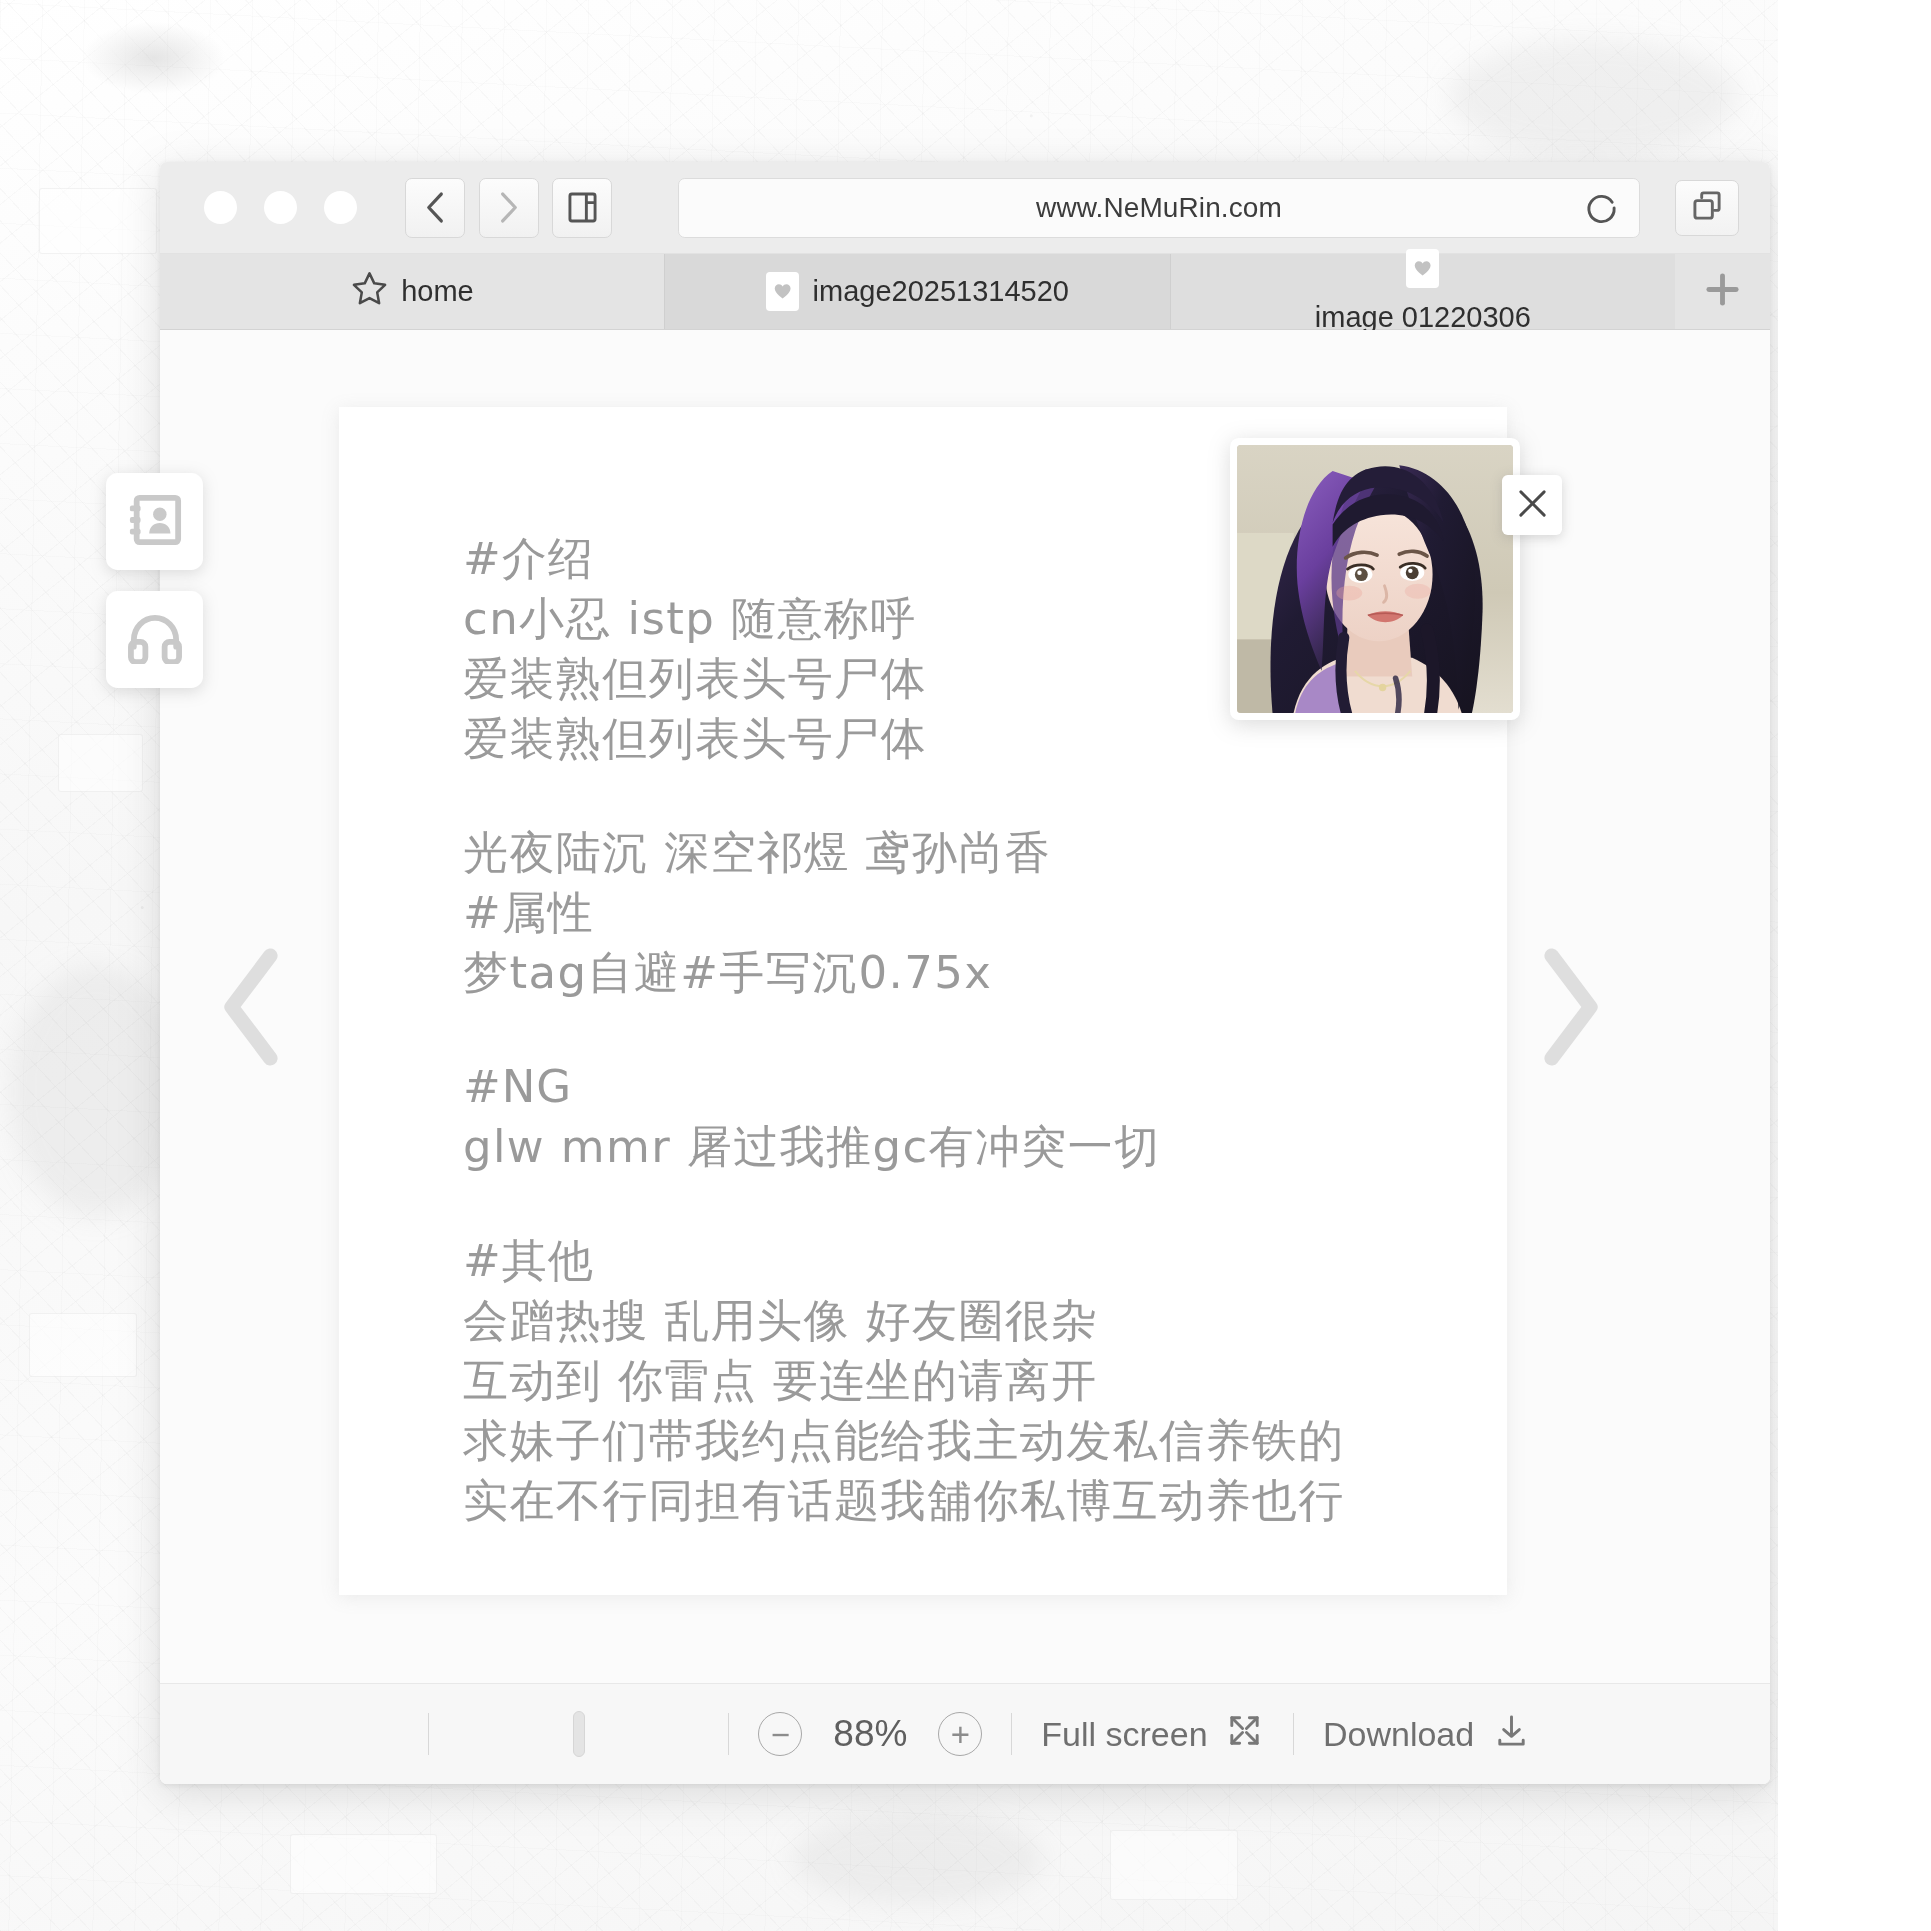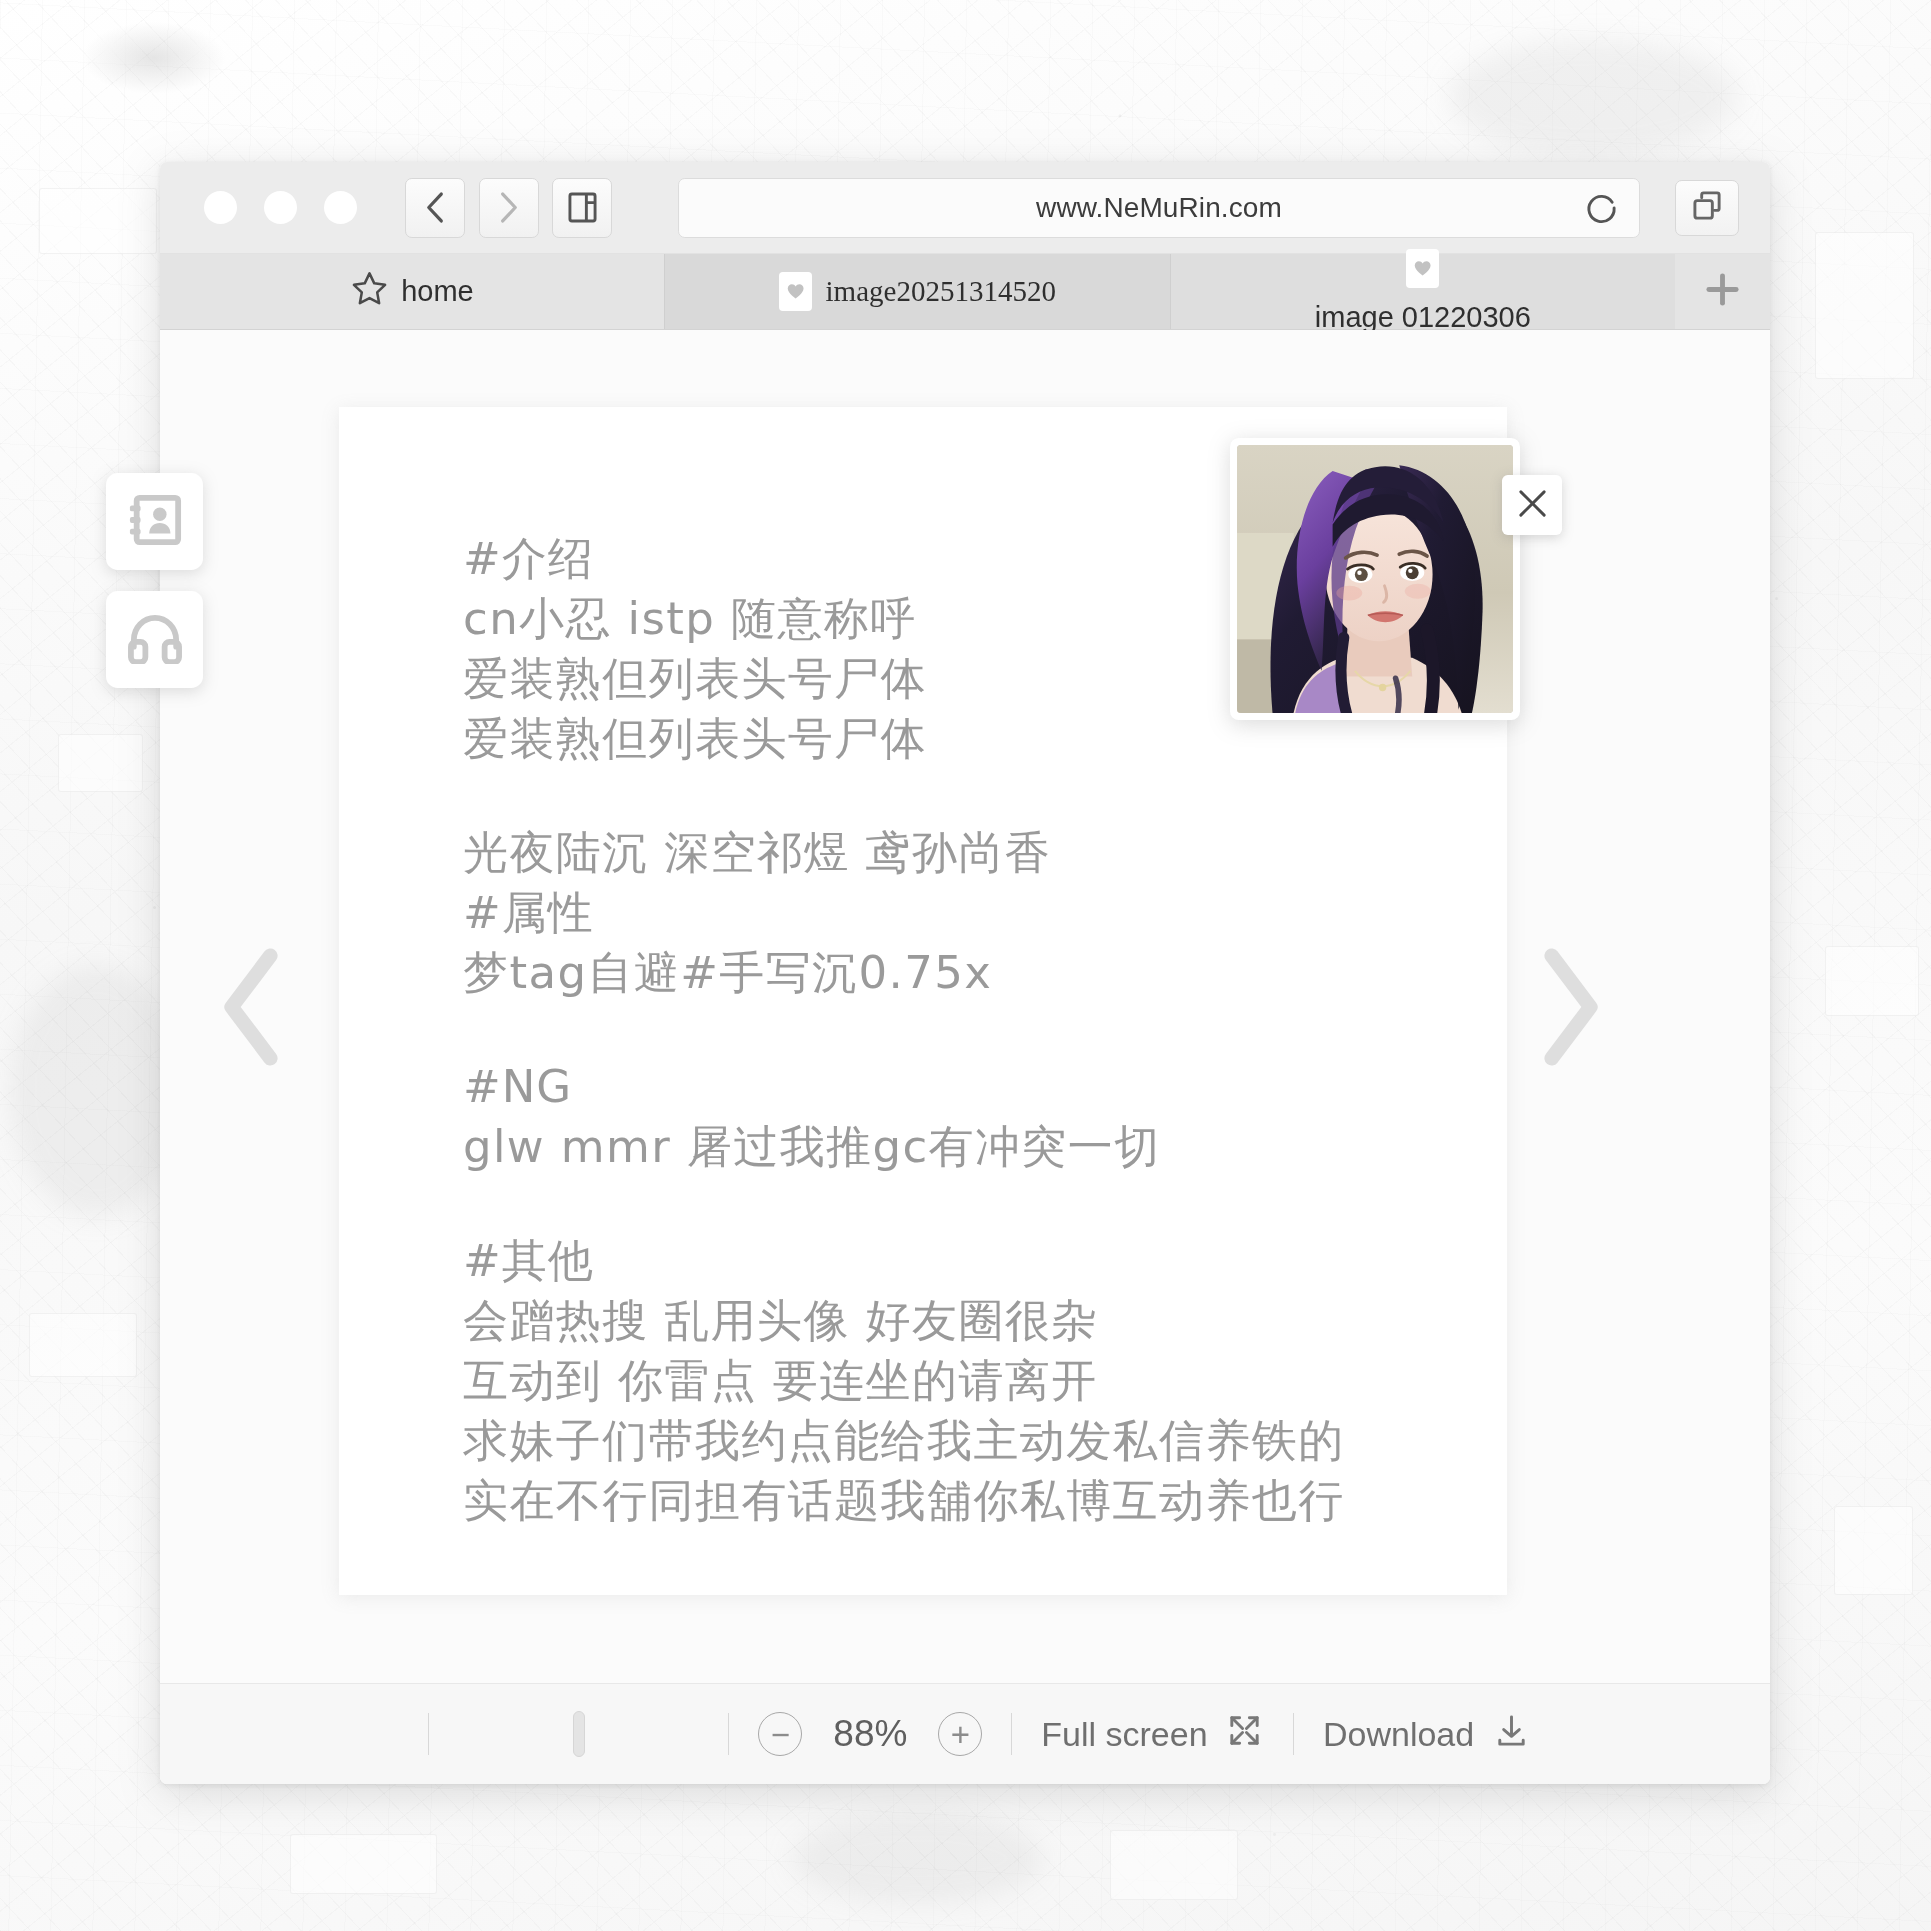--- a/index.html
+++ b/index.html
@@ -6,21 +6,21 @@
     margin: 0;
     padding: 0;
     width: 1931px;
     height: 1931px;
     overflow: hidden;
     font-family: "Liberation Sans", sans-serif;
   }
 
   #stage {
     position: relative;
-    width: 1931px;
+    width: 1778px;
     height: 1931px;
     background: #fbfbfb;
     overflow: hidden;
   }
 
   
   #bg-texture {
     position: absolute;
     inset: 0;
     background-color: #fafafa;
@@ -150,21 +150,21 @@
     align-items: center;
     justify-content: center;
     gap: 13.5px;
     border-right: 1px solid #cfcfcf;
     font-size: 29px;
     color: #2f2f2f;
     background: #e4e4e4;
     box-sizing: border-box;
     position: relative;
   }
-  .tab.active { background: #d9d9d9; font-family: Liberation Serif, serif; }
+  .tab.active { background: #d9d9d9; }
   .tab.current { background: #dedede; }
   .tab-label { white-space: nowrap; }
   .fav-chip {
     width: 33px; height: 39px;
     background: #fff;
     border-radius: 3.9px;
     display: flex; align-items: center; justify-content: center;
     flex: 0 0 auto;
   }
   #new-tab-btn {

